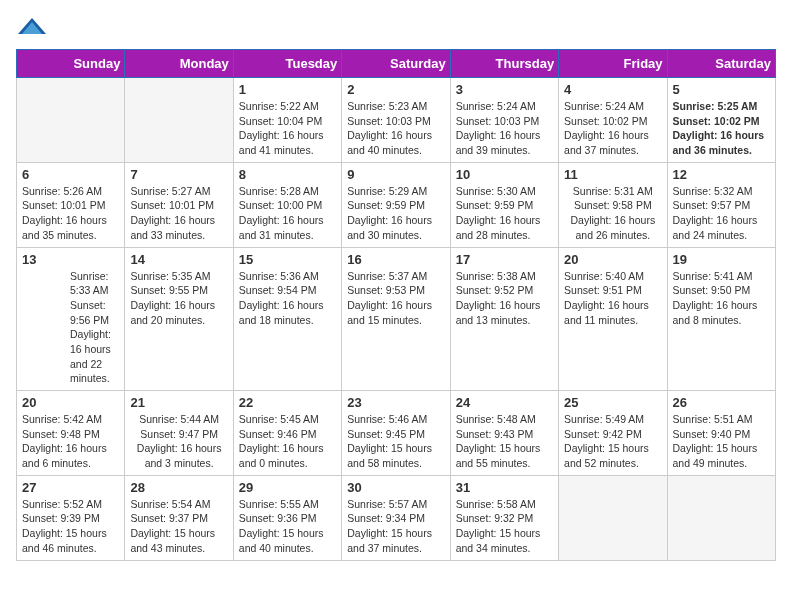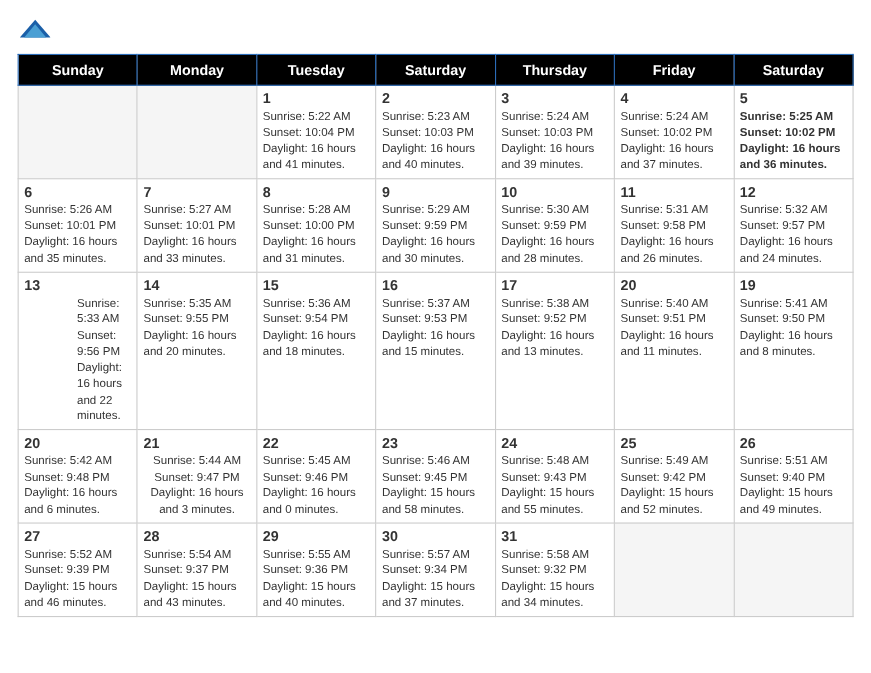--- a/index.html
+++ b/index.html
@@ -48,26 +48,26 @@
       font-size: 15px;
       color: #333;
       margin-top: 2px;
     }
     .calendar {
       width: 100%;
       border-collapse: collapse;
       margin-top: 8px;
     }
     .calendar th {
-      background: #000000;
+      background: #a21caf;
       color: #fff;
       font-size: 13px;
       font-weight: bold;
       padding: 6px 4px;
-      text-align: center;
+      text-align: right;
       border: 1px solid #2b6cb8;
     }
     .calendar td {
       border: 1px solid #ccc;
       vertical-align: top;
       padding: 4px 5px;
       width: 108px;
       min-height: 80px;
       font-size: 11px;
       color: #333;
@@ -199,21 +199,21 @@
         </td>
         <td>
           <div class="day-number">10</div>
           <div class="day-info" style="white-space: pre-line;">Sunrise: 5:30 AM
 Sunset: 9:59 PM
 Daylight: 16 hours
 and 28 minutes.</div>
         </td>
         <td>
           <div class="day-number">11</div>
-          <div class="day-info" style="white-space: pre-line;">Sunrise: 5:31 AM
+          <div class="day-info" style="white-space: pre-line; text-align: center;">Sunrise: 5:31 AM
 Sunset: 9:58 PM
 Daylight: 16 hours
 and 26 minutes.</div>
         </td>
         <td>
           <div class="day-number">12</div>
           <div class="day-info" style="white-space: pre-line;">Sunrise: 5:32 AM
 Sunset: 9:57 PM
 Daylight: 16 hours
 and 24 minutes.</div>

